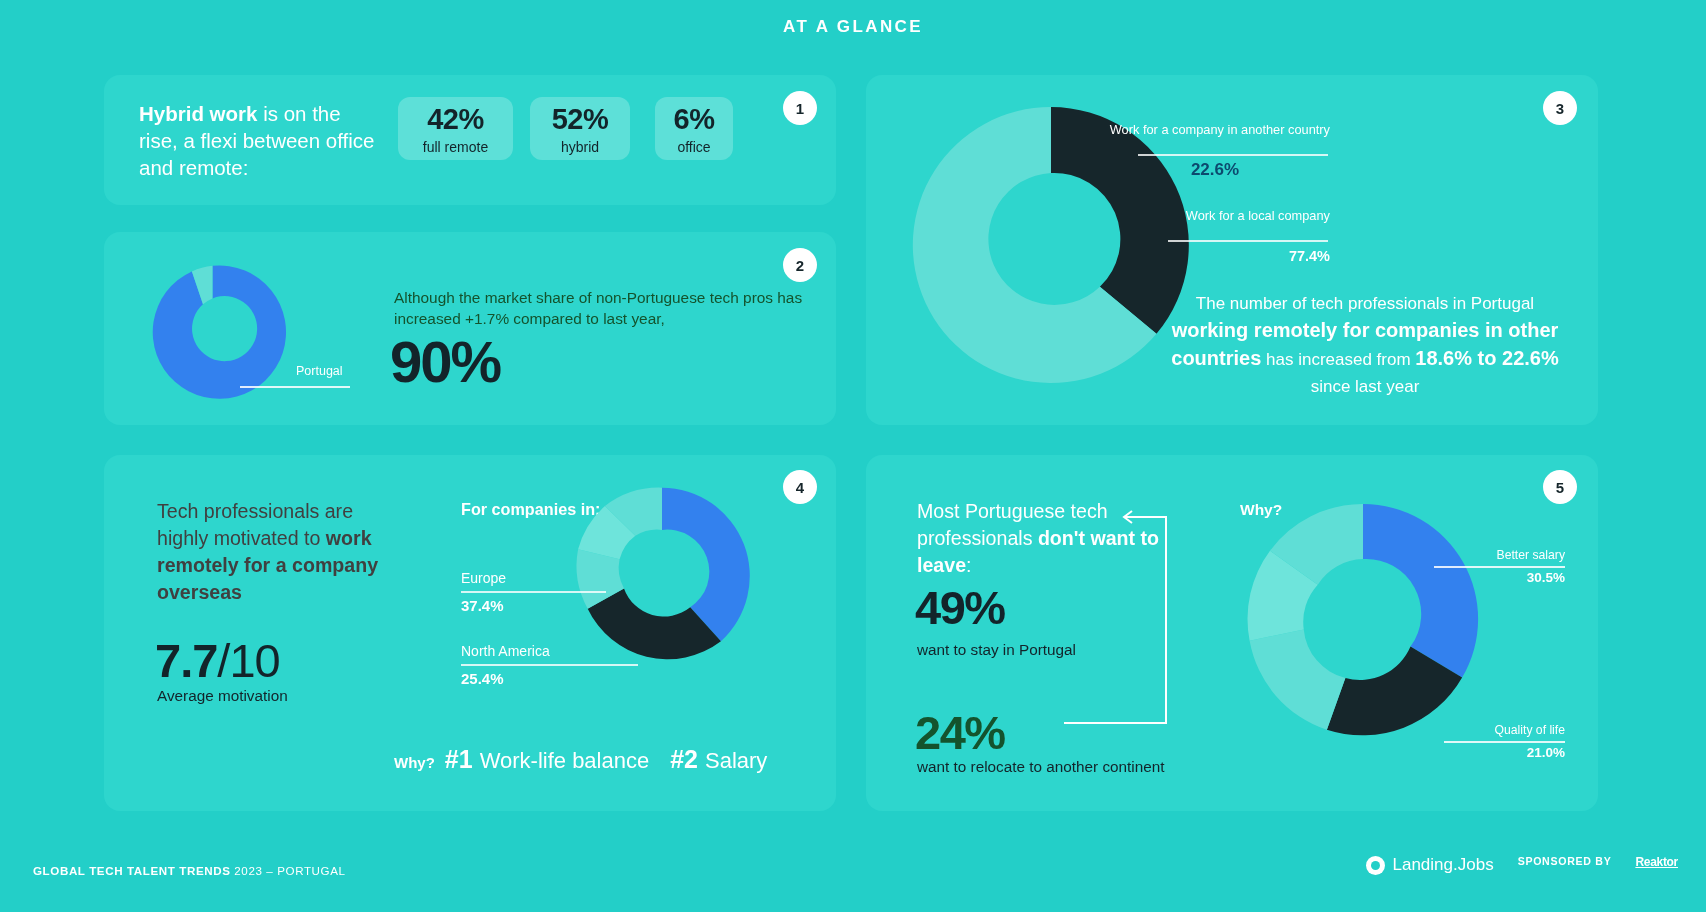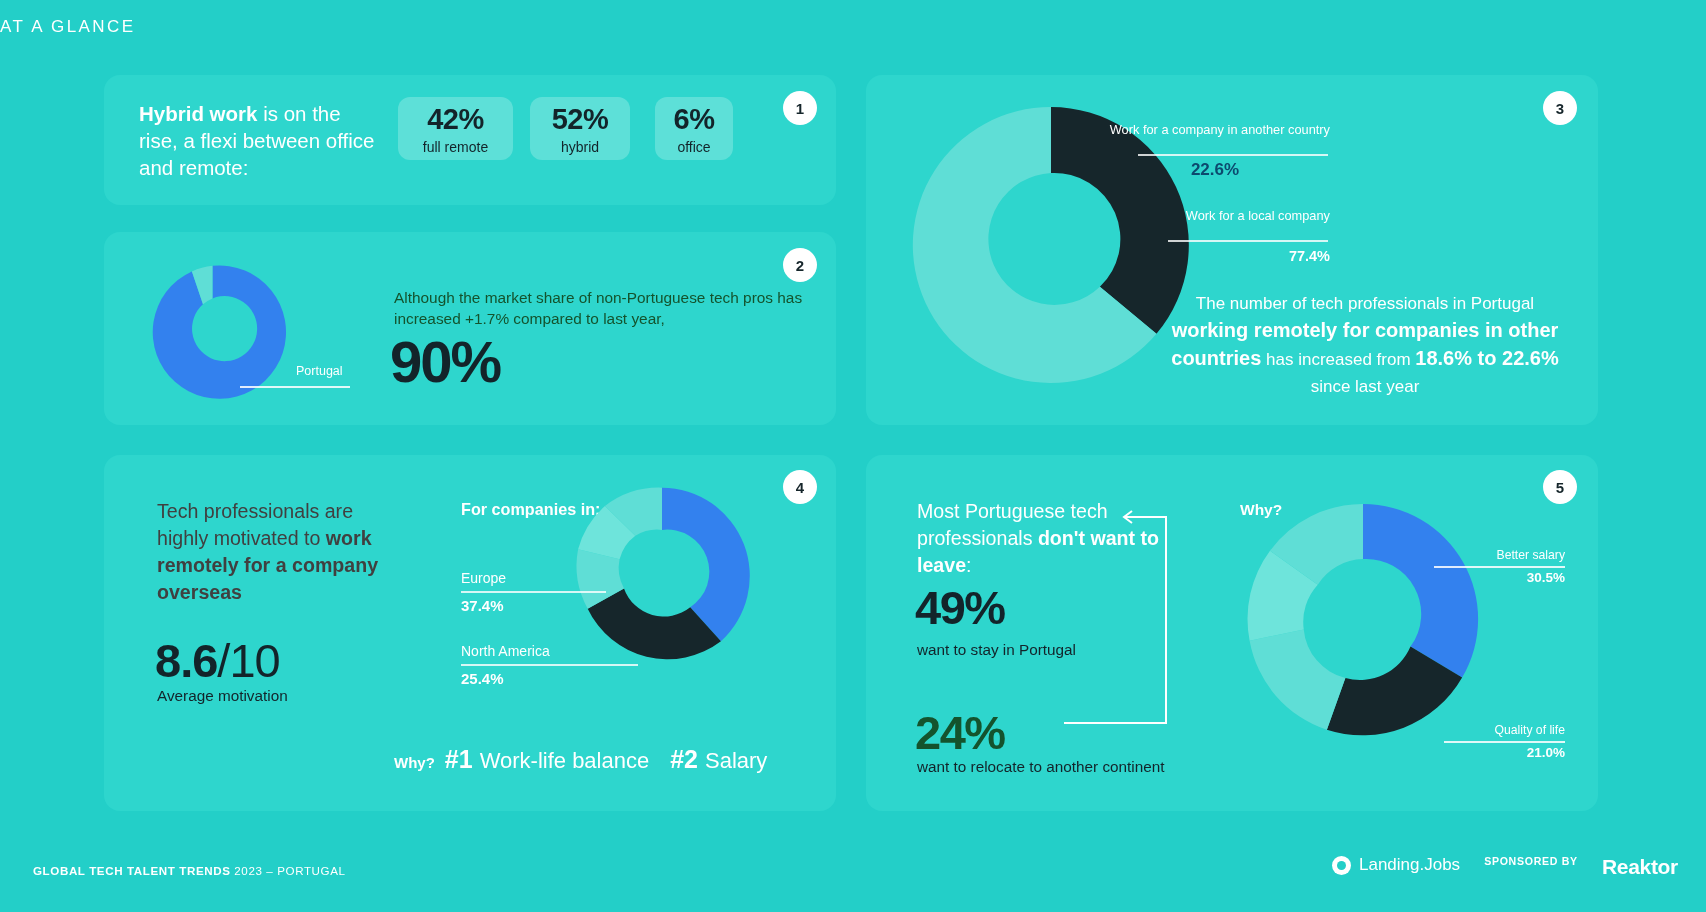--- a/index.html
+++ b/index.html
@@ -7,22 +7,22 @@
     width: 1706px; height: 912px;
     background: #23cfc8;
     font-family: "Liberation Sans", sans-serif;
     overflow: hidden;
   }
   .page { position: relative; width: 1706px; height: 912px; background: #23cfc8; }
 
   
   .header-title {
     position: absolute; top: 17px; left: 0; width: 100%;
-    color: #ffffff;
-    font-size: 17px; font-weight: normal; letter-spacing: 2.4px;
+    text-align: center; color: #ffffff;
+    font-size: 17px; font-weight: bold; letter-spacing: 2.4px;
   }
 
   
   .card {
     position: absolute;
     background: #2ed6cd;
     border-radius: 16px;
   }
   .card-1 { left: 104px; top: 75px;  width: 732px; height: 130px; }
   .card-2 { left: 104px; top: 232px; width: 732px; height: 193px; }
@@ -179,21 +179,21 @@
   .brand-dot {
     width: 19px; height: 19px; border-radius: 50%;
     background: #ffffff; position: relative; flex: none;
   }
   .brand-dot::after {
     content: ""; position: absolute; left: 5px; top: 5px;
     width: 9px; height: 9px; border-radius: 50%;
     background: #23cfc8;
   }
   .sponsored { font-size: 10.6px; font-weight: bold; letter-spacing: 0.7px; }
-  .reaktor { font-size: 21px; font-weight: bold; letter-spacing: -0.3px; }
+  .reaktor { font-size: 12px; font-weight: bold; letter-spacing: -0.3px; text-decoration: underline; }
 
   svg { display: block; }
   .chart { position: absolute; }
 </style>
 </head>
 <body>
 
 <div class="page">
 
   <div class="header-title">AT A GLANCE</div>
@@ -252,21 +252,21 @@
     <span>The number of tech professionals in Portugal </span><b>working remotely for companies in other countries</b><span> has increased from </span><b>18.6% to 22.6%</b><span> since last year</span>
   </div>
 
   <div class="card card-4"></div>
   <div class="badge badge-4">4</div>
 
   <div class="c4-text">
     <span>Tech professionals are highly motivated to </span><b>work remotely for a company overseas</b>
   </div>
   <div class="c4-score">
-    <span class="b">8.6</span><span class="n">/10</span>
+    <span class="b">7.7</span><span class="n">/10</span>
   </div>
   <div class="c4-score-lbl">Average motivation</div>
 
   <div class="c4-heading">For companies in:</div>
 
   <svg class="chart" style="left:566px; top:480px;" width="192" height="192" viewBox="0 0 200 200">
 
     <path d="M100 8 A92 92 0 0 1 161.4 168.0 L129.4 132.5 A44 44 0 0 0 100 52 Z" fill="#3381ee"></path>
 
     <path d="M161.4 168.0 A92 92 0 0 1 22.6 134.0 L60.4 112.9 A44 44 0 0 0 129.4 132.5 Z" fill="#16262b"></path>

